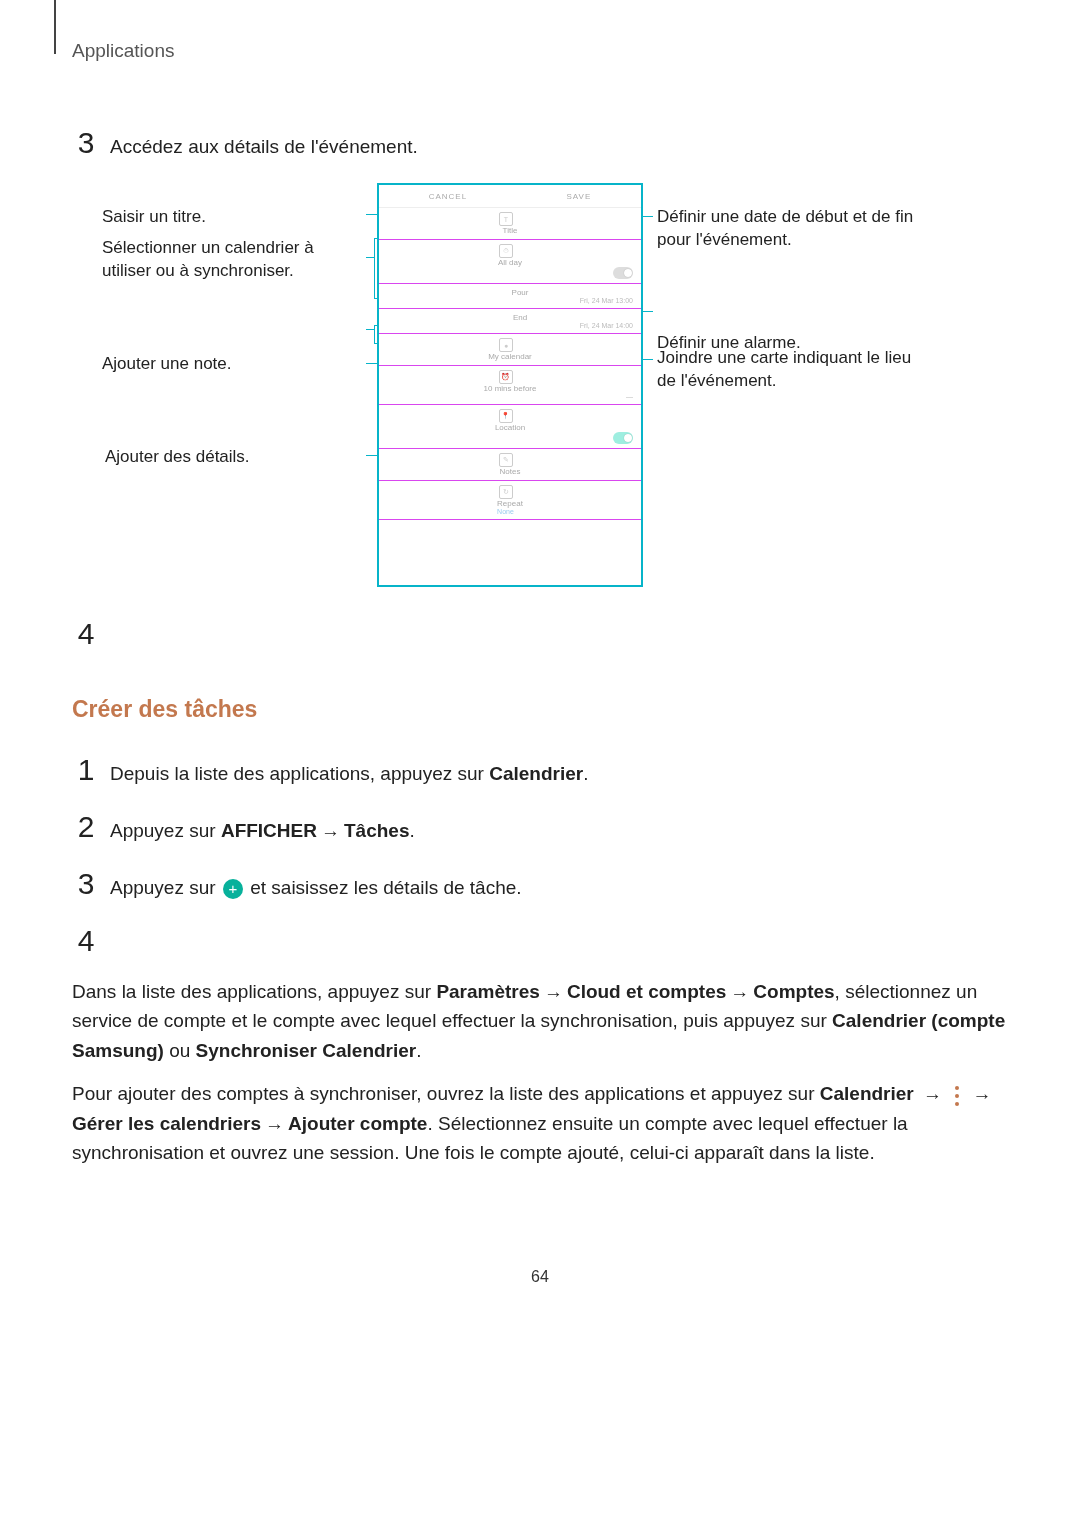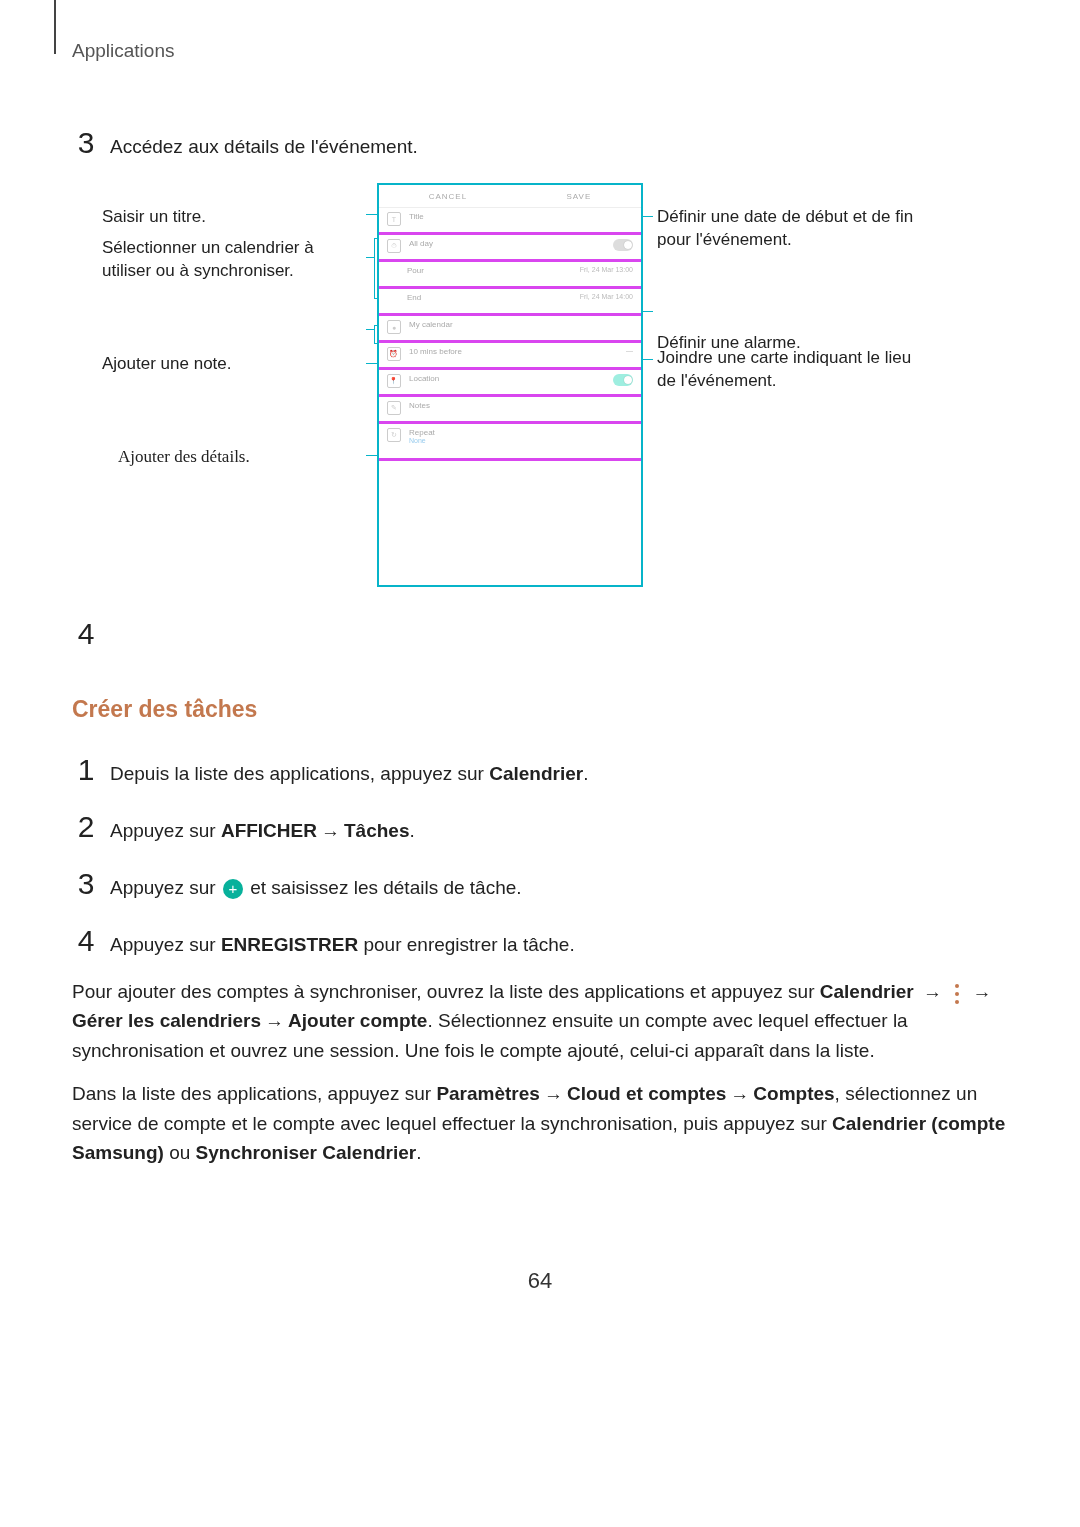--- a/index.html
+++ b/index.html
@@ -73,21 +73,21 @@
     margin: 0 4px;
     padding-top: 2px;
   }
   .vertical-dots span {
     width: 4px; height: 4px;
     border-radius: 50%;
     background: #c3784e;
     margin: 2px 0;
   }
   p.para { font-size: 19px; line-height: 1.55; margin: 14px 0; }
-  .page-number { text-align: center; font-size: 22px; color: #333; margin-top: 100px; }
+  .page-number { text-align: center; font-size: 16px; color: #333; margin-top: 100px; }
 
   
   .figure-wrap {
     position: relative;
     width: 812px;
     margin: 18px 0 18px 30px;
     height: 410px;
   }
   .phone-shot {
     position: absolute;
@@ -103,25 +103,27 @@
     display: flex;
     justify-content: space-around;
     align-items: center;
     font-size: 8px;
     color: #aaa;
     border-bottom: 1px solid #eee;
     letter-spacing: 1px;
   }
   .ps-row {
     display: flex;
+    align-items: center;
     font-size: 8px;
     color: #aaa;
-    border-bottom: 3px solid #d946ef;
+    border-bottom: 1px solid #d946ef;
     padding: 4px 8px;
     min-height: 16px;
+    flex-direction: column;
   }
   .ps-row.tall { min-height: 26px; }
   .ps-ic {
     width: 12px; height: 12px;
     border: 1px solid #ccc;
     border-radius: 2px;
     margin-right: 8px;
     font-size: 7px;
     color: #ccc;
     display:flex;align-items:center;justify-content:center;
@@ -162,21 +164,21 @@
   <div class="step">
     <span class="big-num">3</span>
     <div class="step-body">Accédez aux détails de l'événement.</div>
   </div>
 
   <div class="figure-wrap">
 
     <div class="ctext left" style="left:0; width:260px; top:23px;">Saisir un titre.</div>
     <div class="ctext left" style="left:0; width:260px; top:54px;">Sélectionner un calendrier à utiliser ou à synchroniser.</div>
     <div class="ctext left" style="left:0; width:260px; top:170px;">Ajouter une note.</div>
-    <div class="ctext left" style="left:16px; width:260px; top:263px;font-family:Liberation Serif, serif;">Ajouter des détails.</div>
+    <div class="ctext left" style="left:3px; width:260px; top:263px;">Ajouter des détails.</div>
 
     <div class="ctext" style="left:555px; width:260px; top:23px;">Définir une date de début et de fin pour l'événement.</div>
     <div class="ctext" style="left:555px; width:260px; top:125px;margin-top:24px;">Définir une alarme.</div>
     <div class="ctext" style="left:555px; width:260px; top:164px;">Joindre une carte indiquant le lieu de l'événement.</div>
 
     <div class="line hline" style="left:264px;top:31px;width:24px;"></div>
       <div class="sq" style="left:286px;top:28px;"></div>
     <div class="line hline" style="left:264px;top:74px;width:8px;"></div>
     <div class="line vline" style="left:272px;top:55px;height:60px;"></div>
     <div class="line hline" style="left:272px;top:55px;width:16px;"></div>
@@ -278,34 +280,31 @@
     </div>
   </div>
   <div class="step">
     <span class="big-num">3</span>
     <div class="step-body">
       <span>Appuyez sur </span><span class="plus-icon">+</span><span> et saisissez les détails de tâche.</span>
     </div>
   </div>
   <div class="step">
     <span class="big-num">4</span>
-    <div class="step-body">
-      <span>Appuyez sur </span><b>ENREGISTRER</b><span> pour enregistrer la tâche.</span>
-    </div>
-  </div>
-
+  </div>
+
+
+  <p class="para">
+    <span>Dans la liste des applications, appuyez sur </span><b>Paramètres</b><span class="arrow">→</span><b>Cloud et comptes</b><span class="arrow">→</span><b>Comptes</b><span>, sélectionnez un service de compte et le compte avec lequel effectuer la synchronisation, puis appuyez sur </span><b>Calendrier (compte Samsung)</b><span> ou </span><b>Synchroniser Calendrier</b><span>.</span>
+  </p>
 
   <p class="para">
     <span>Pour ajouter des comptes à synchroniser, ouvrez la liste des applications et appuyez sur </span><b>Calendrier</b><span class="arrow"> →</span>
     <span class="vertical-dots">
         <span></span>
         <span></span>
         <span></span>
       </span>
     <span class="arrow">→ </span><b>Gérer les calendriers</b><span class="arrow">→</span><b>Ajouter compte</b><span>. Sélectionnez ensuite un compte avec lequel effectuer la synchronisation et ouvrez une session. Une fois le compte ajouté, celui-ci apparaît dans la liste.</span>
   </p>
 
-  <p class="para">
-    <span>Dans la liste des applications, appuyez sur </span><b>Paramètres</b><span class="arrow">→</span><b>Cloud et comptes</b><span class="arrow">→</span><b>Comptes</b><span>, sélectionnez un service de compte et le compte avec lequel effectuer la synchronisation, puis appuyez sur </span><b>Calendrier (compte Samsung)</b><span> ou </span><b>Synchroniser Calendrier</b><span>.</span>
-  </p>
-
   <div class="page-number">64</div>
 </div>
 
 </body></html>

